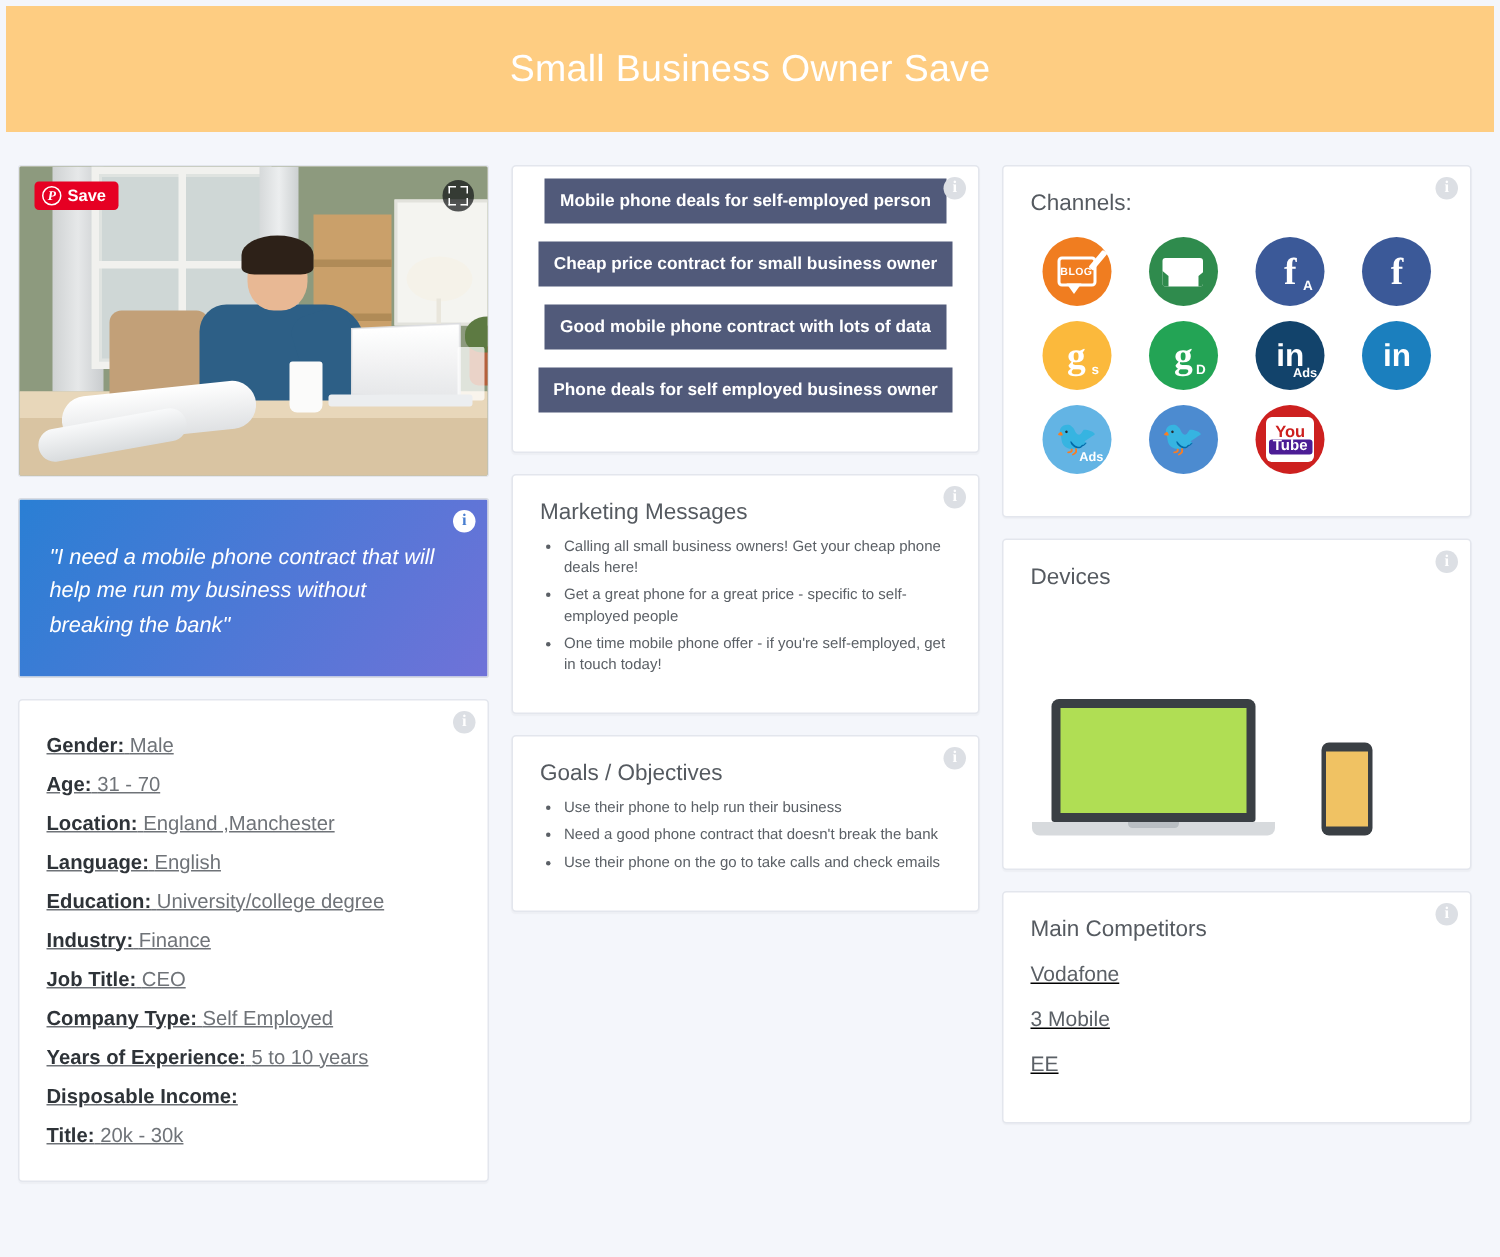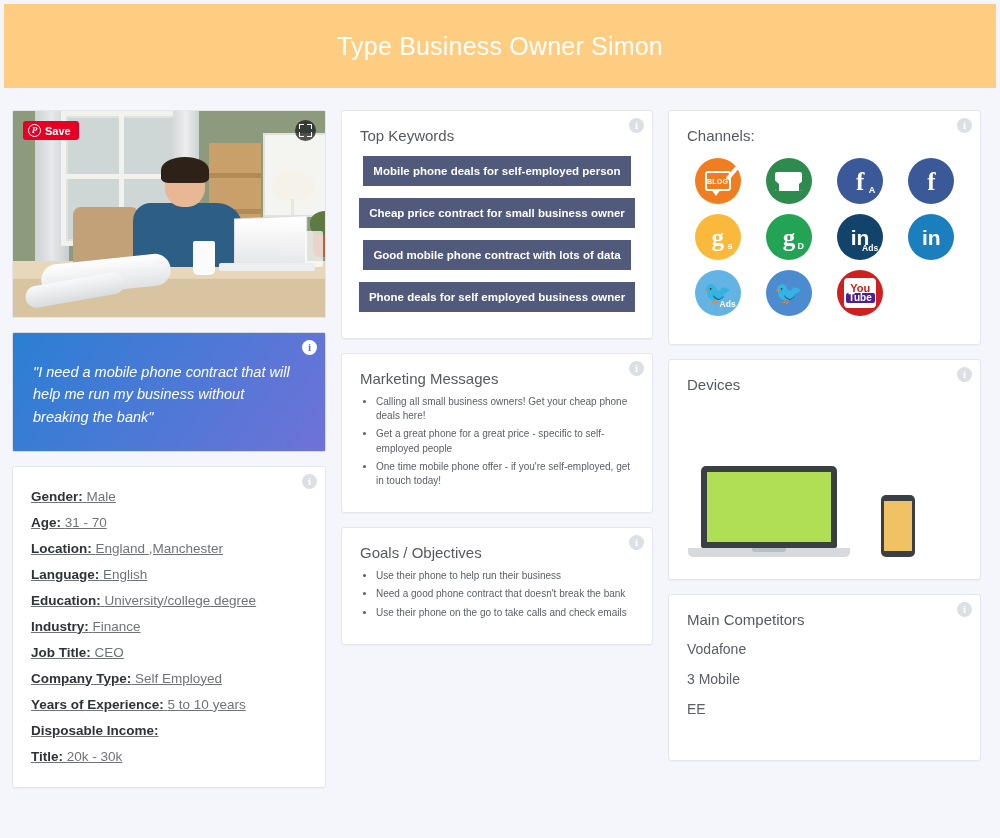--- a/index.html
+++ b/index.html
@@ -177,21 +177,21 @@
     text-align: center; padding: 9px 10px;
     cursor: pointer; align-self: center; white-space: nowrap;
   }
 
   
   .bullets { padding: 2px 20px 22px 34px; margin: 0; }
   .bullets li {
     font-size: 10px; color: #5b6066; line-height: 1.42;
     padding: 2px 0; list-style: disc;
   }
-  .plain-list { padding: 2px 18px 36px 18px; }
+  .plain-list { padding: 2px 18px 24px 18px; text-decoration: underline; }
   .plain-list div { font-size: 14px; color: #5b6066; padding: 7px 0; }
 
   
   .ch-grid {
     padding: 10px 18px 28px 18px;
     display: grid; grid-template-columns: repeat(4, 1fr);
     row-gap: 10px; column-gap: 10px; justify-items: center;
   }
   .ch-icon {
     width: 46px; height: 46px; border-radius: 50%;
@@ -273,21 +273,21 @@
     width: 100%; height: 100%;
     background: linear-gradient(135deg, #f2c76a 0%, #eebd55 60%, #f3cb74 100%);
   }
 </style>
 </head>
 <body>
 
 <div class="page" style="background: rgb(244, 246, 251);">
 
   <div class="header" style="background: rgb(254, 205, 130);">
-    <div class="header-title">Type Business Owner Simon</div>
+    <div class="header-title">Small Business Owner Save</div>
   </div>
 
   <div class="board">
 
     <div class="col col-left">
 
       <div class="photo-card">
         <div class="photo">
           <div class="ph-wall"></div>
           <div class="ph-curtain-l"></div>
@@ -374,21 +374,20 @@
           <b>Title:</b>
           <span>20k - 30k</span>
         </div>
       </div>
     </div>
 
     <div class="col col-mid">
 
       <div class="card">
         <div class="info-icon">i</div>
-        <div class="card-title">Top Keywords</div>
         <div class="kw-list">
           <div class="kw-chip" style="background: rgb(81, 90, 122);">Mobile phone deals for self-employed person</div>
           <div class="kw-chip" style="background: rgb(81, 90, 122);">Cheap price contract for small business owner</div>
           <div class="kw-chip" style="background: rgb(81, 90, 122);">Good mobile phone contract with lots of data</div>
           <div class="kw-chip" style="background: rgb(81, 90, 122);">Phone deals for self employed business owner</div>
         </div>
       </div>
 
       <div class="card">
         <div class="info-icon">i</div>

